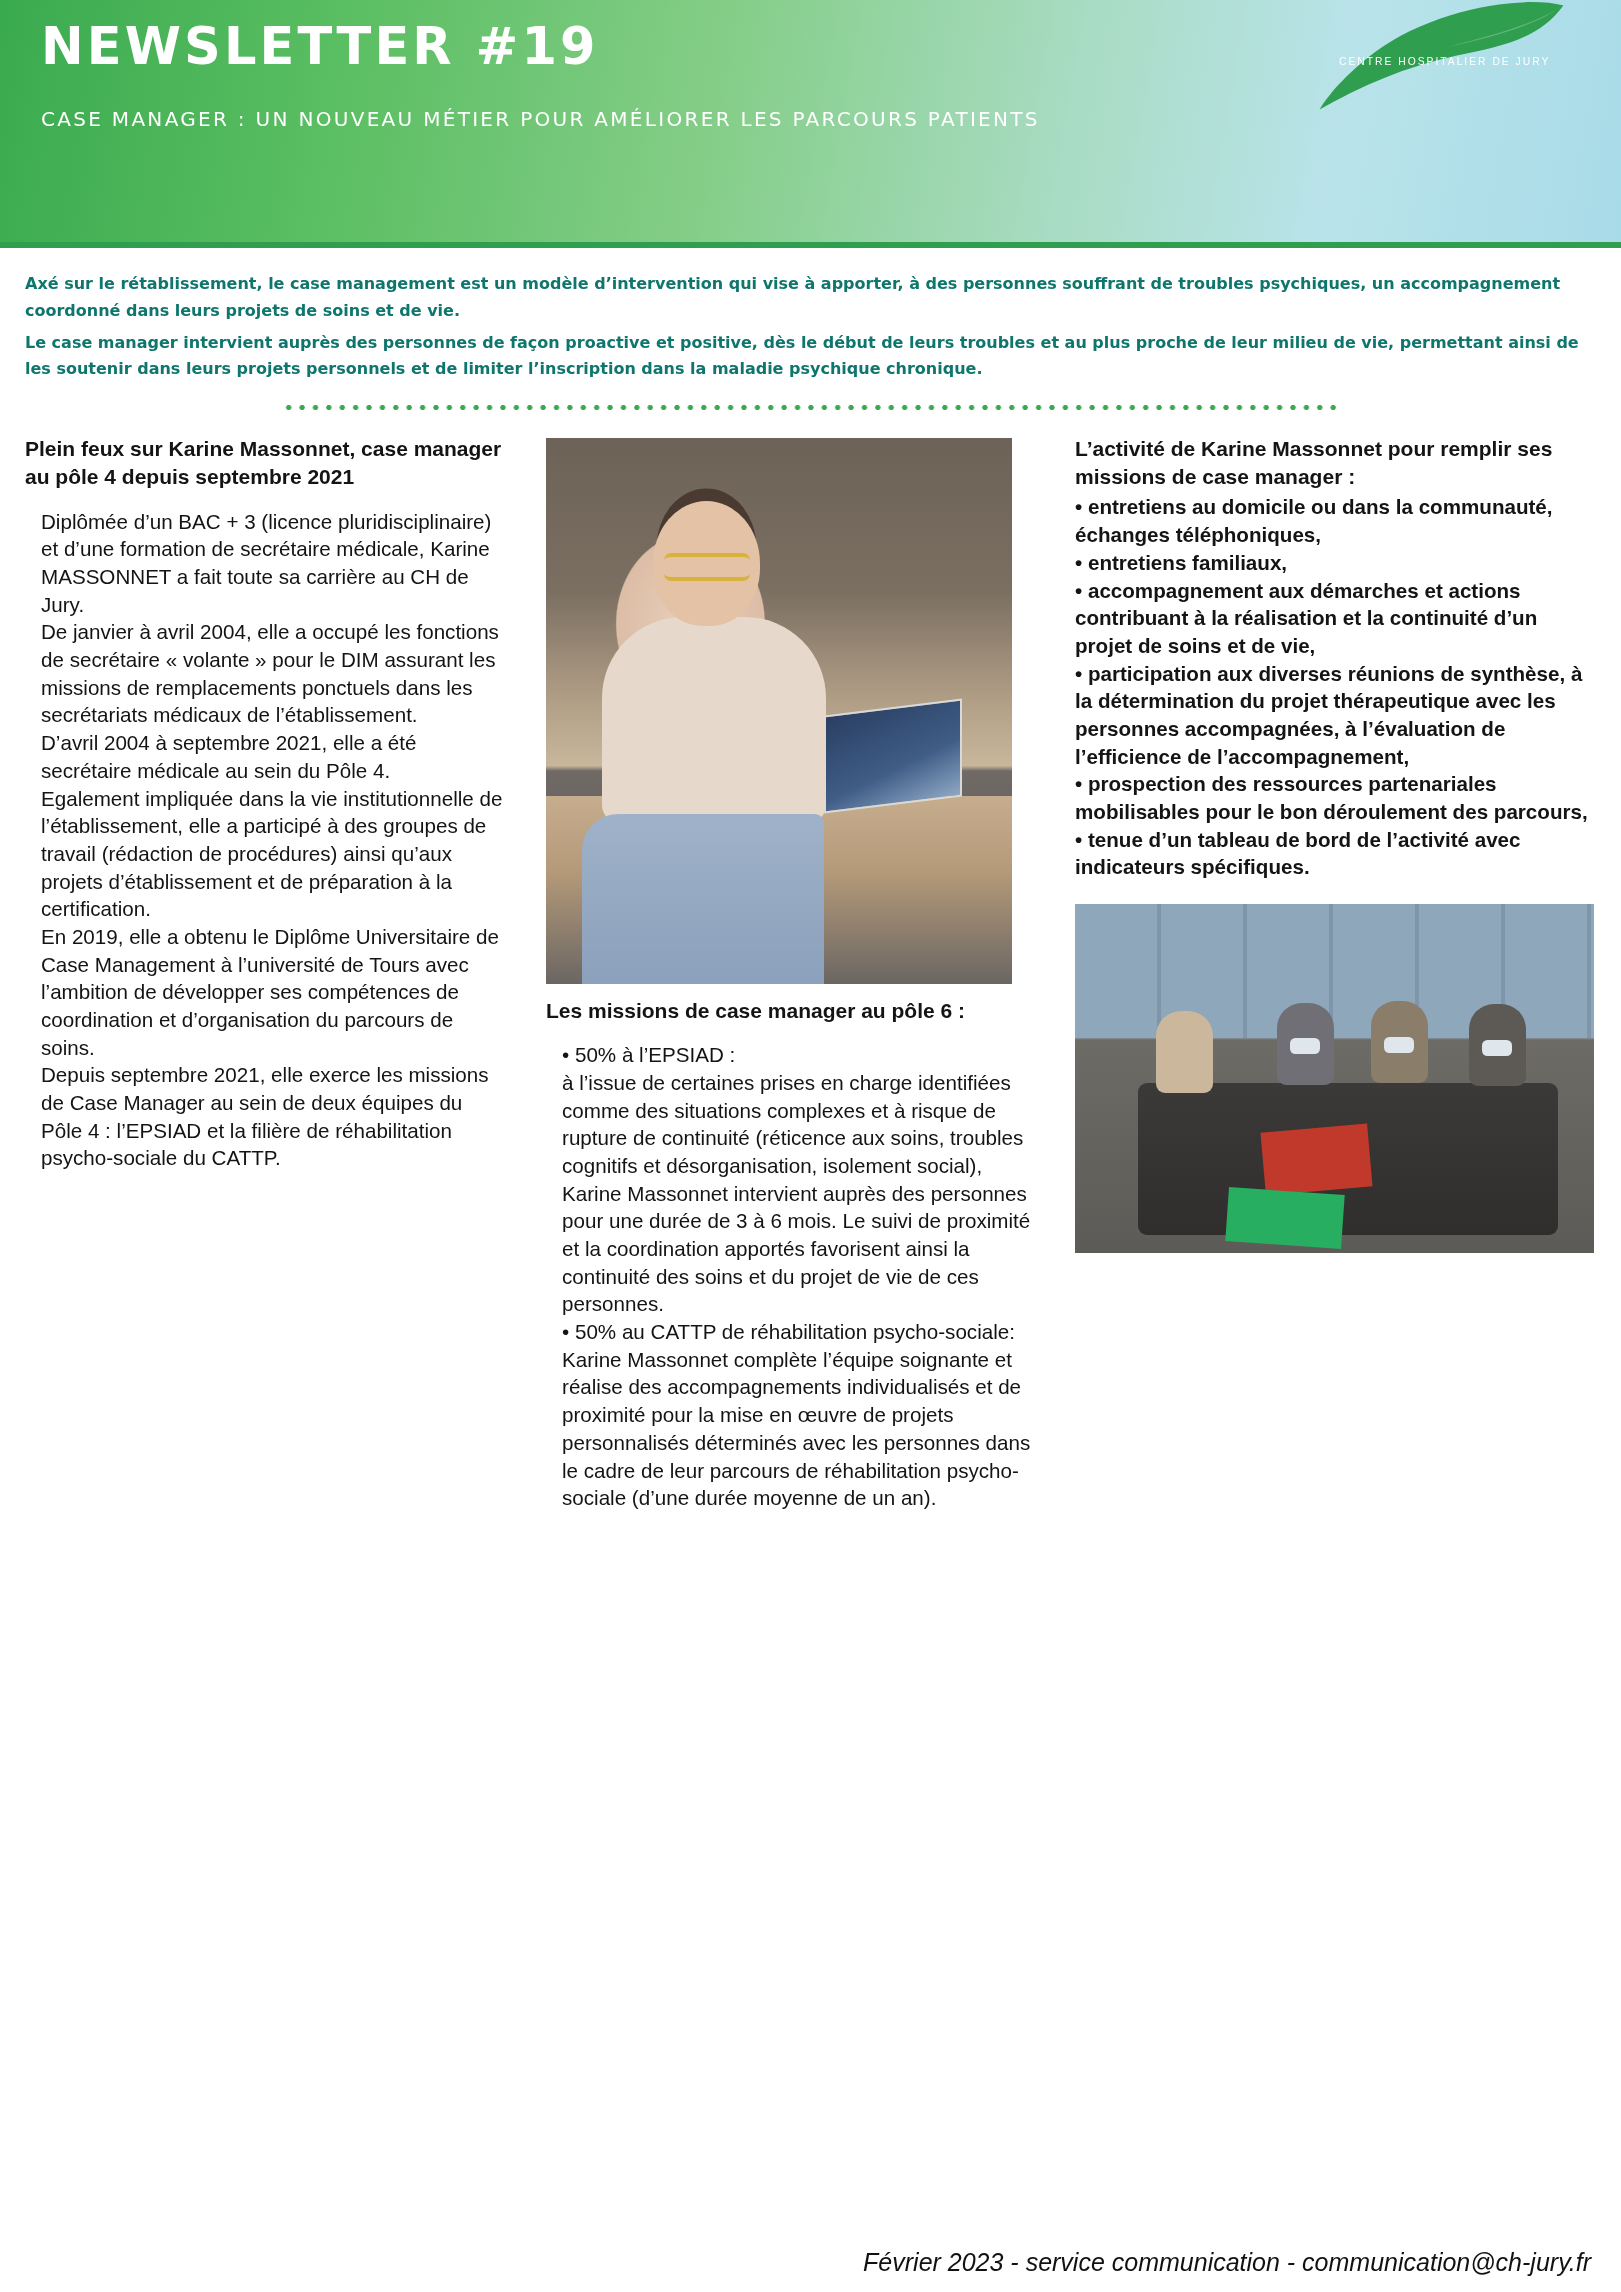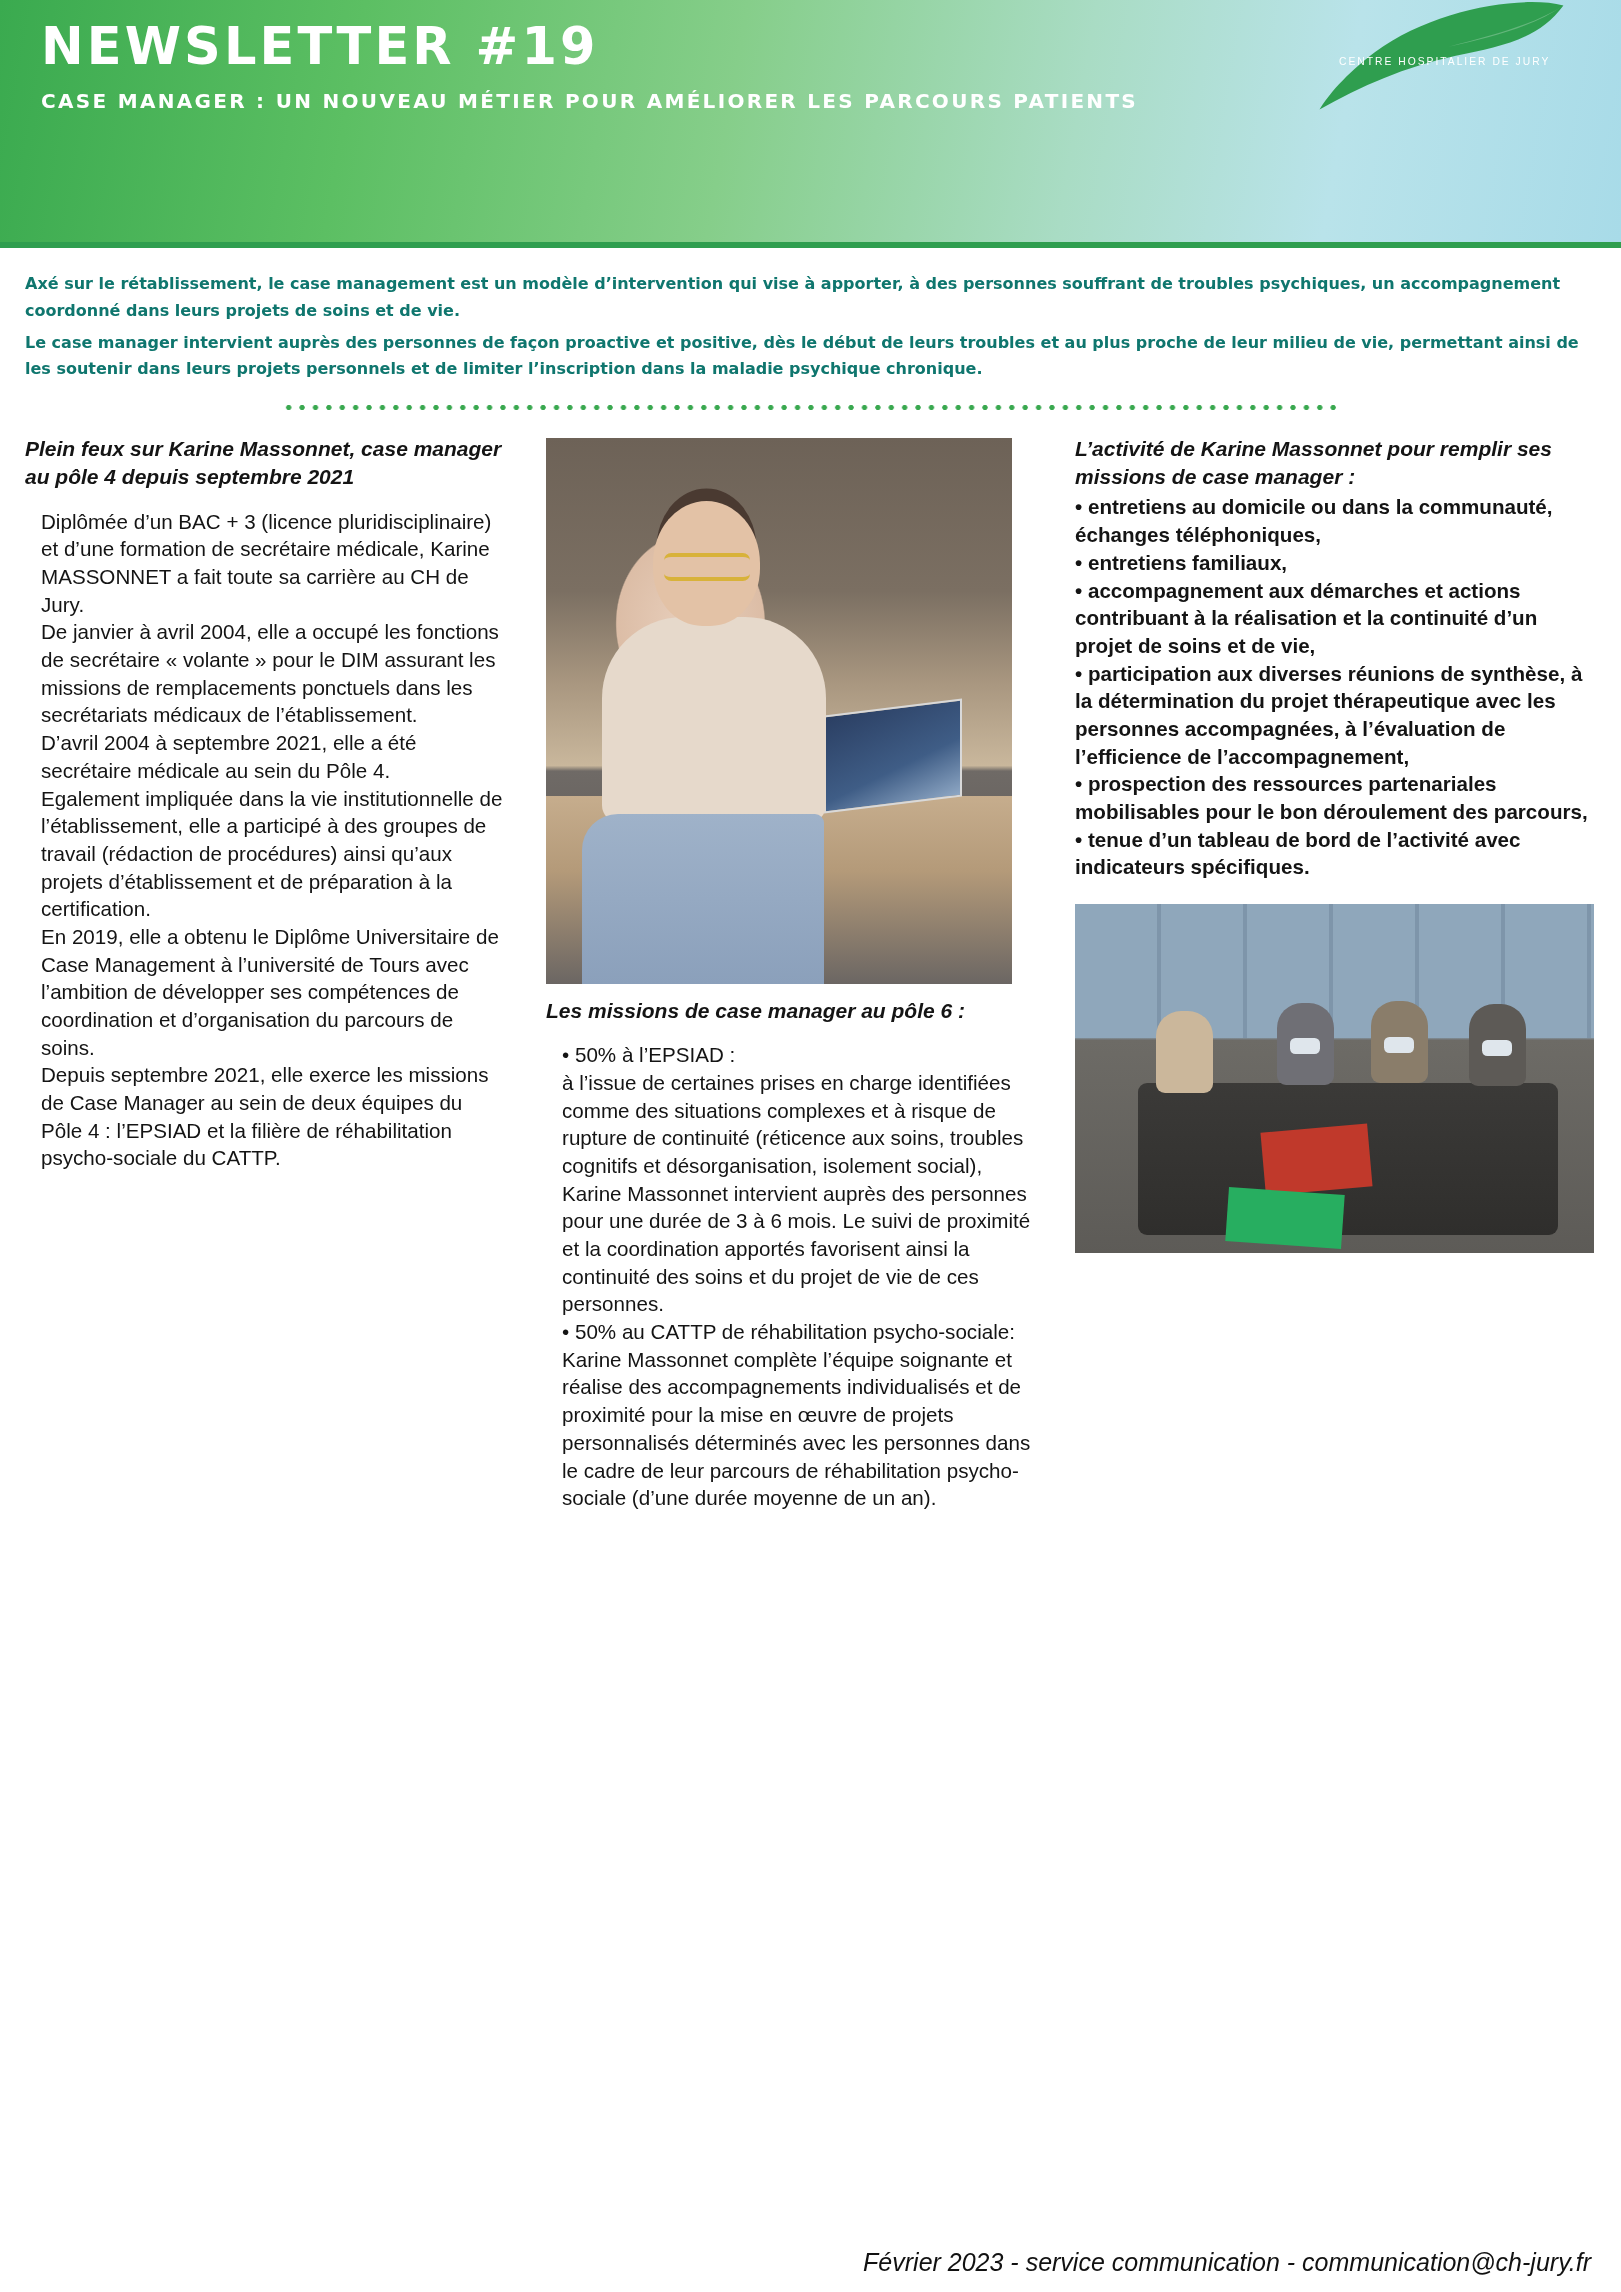--- a/index.html
+++ b/index.html
@@ -30,26 +30,26 @@
   .newsletter-title {
     font-size: 51px;
     font-weight: bold;
     letter-spacing: 3.1px;
     color: #ffffff;
     line-height: 1.05;
     margin: 0;
     font-family: "DejaVu Sans", sans-serif;
   }
   .newsletter-sub {
-    margin-top: 16px;
+    margin-top: 34px;
     font-size: 20px;
     letter-spacing: 2.3px;
     color: #ffffff;
     font-family: "DejaVu Sans", sans-serif;
-    font-weight: 700;
+    font-weight: 400;
   }
   .logo-wrap {
     position: absolute;
     right: 54px;
     top: 0;
     width: 269px;
     height: 116px;
   }
   .logo-swoosh {
     position: absolute;
@@ -109,21 +109,20 @@
     font-size: 20.6px;
     line-height: 1.345;
     color: #141414;
   }
   .col-left  { width: 502px; }
   .col-mid   { width: 510px; }
   .col-right { width: 519px; }
 
   .lede {
     font-weight: bold;
-    font-style: italic;
     font-size: 21px;
     line-height: 1.36;
     margin: 0 0 1.8px 0;
   }
   .body-text {
     margin: 16px;
     white-space: pre-line;
   }
   .bullets {
     margin: 0;

